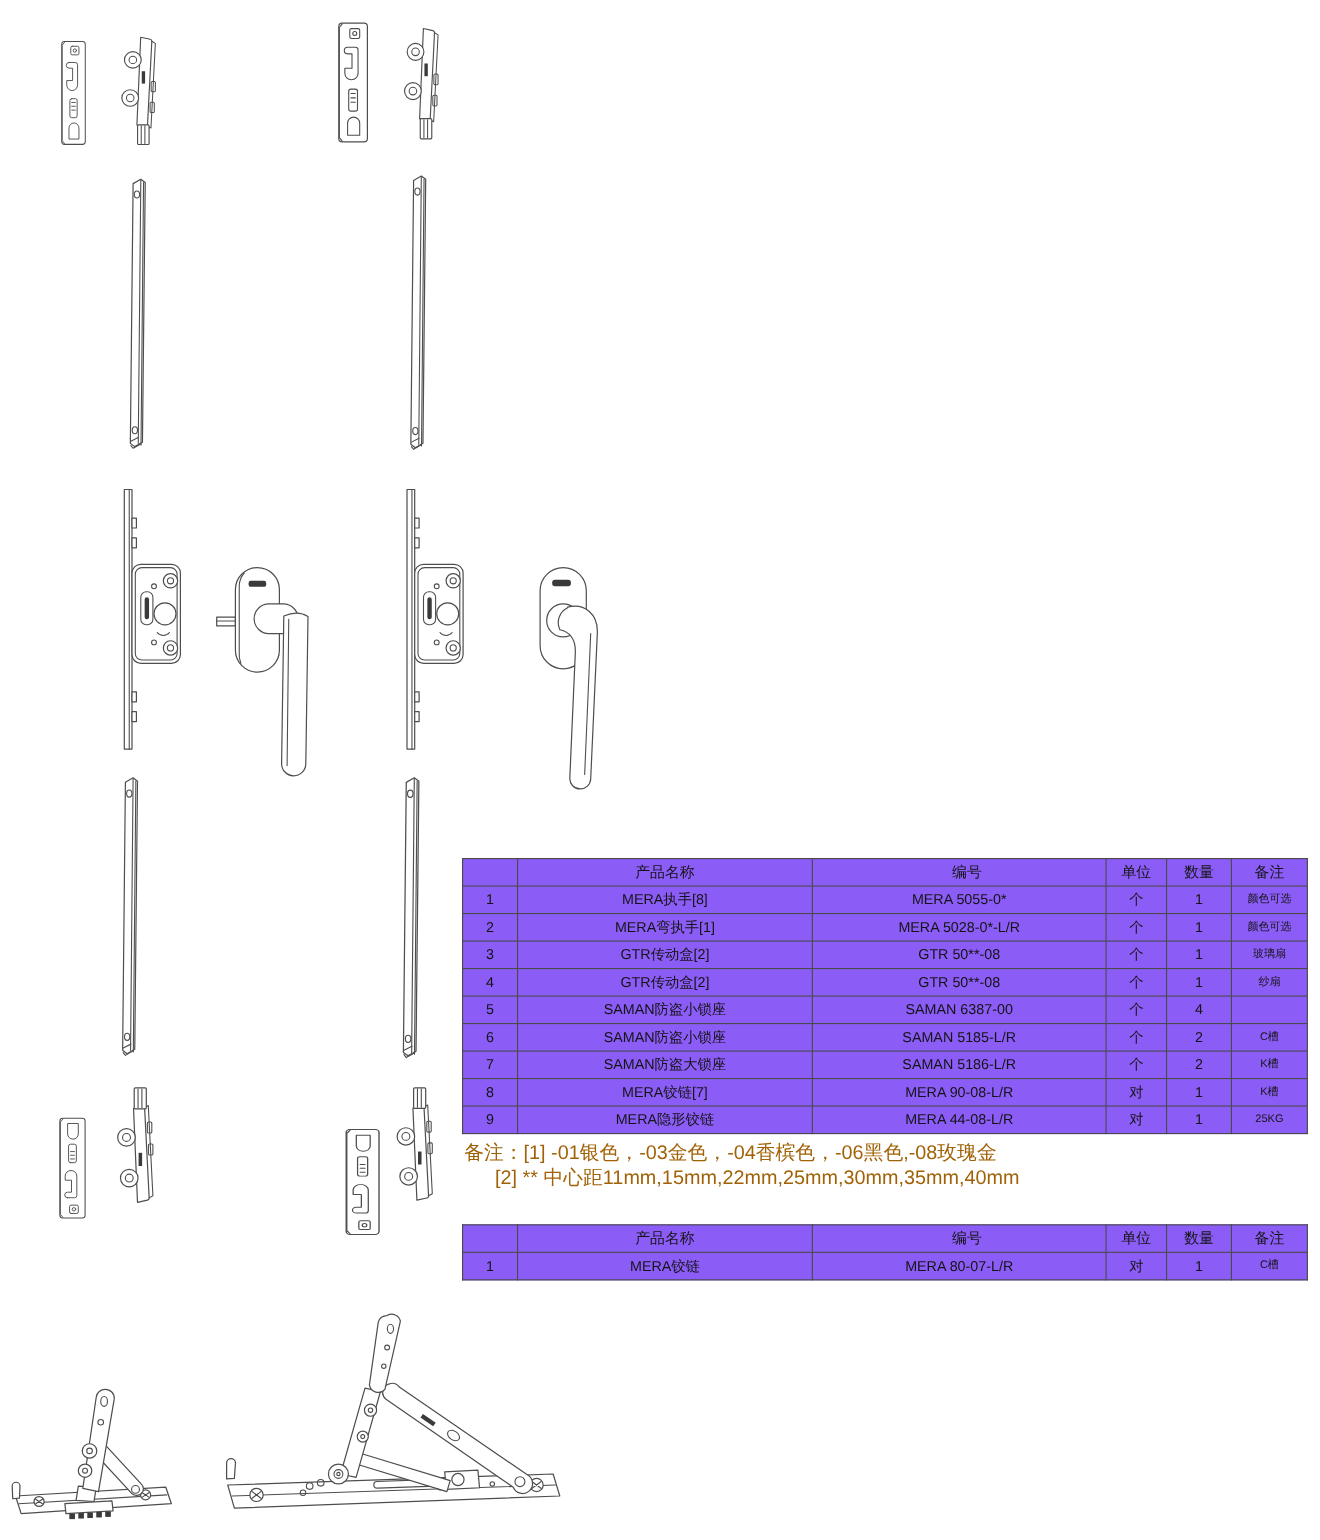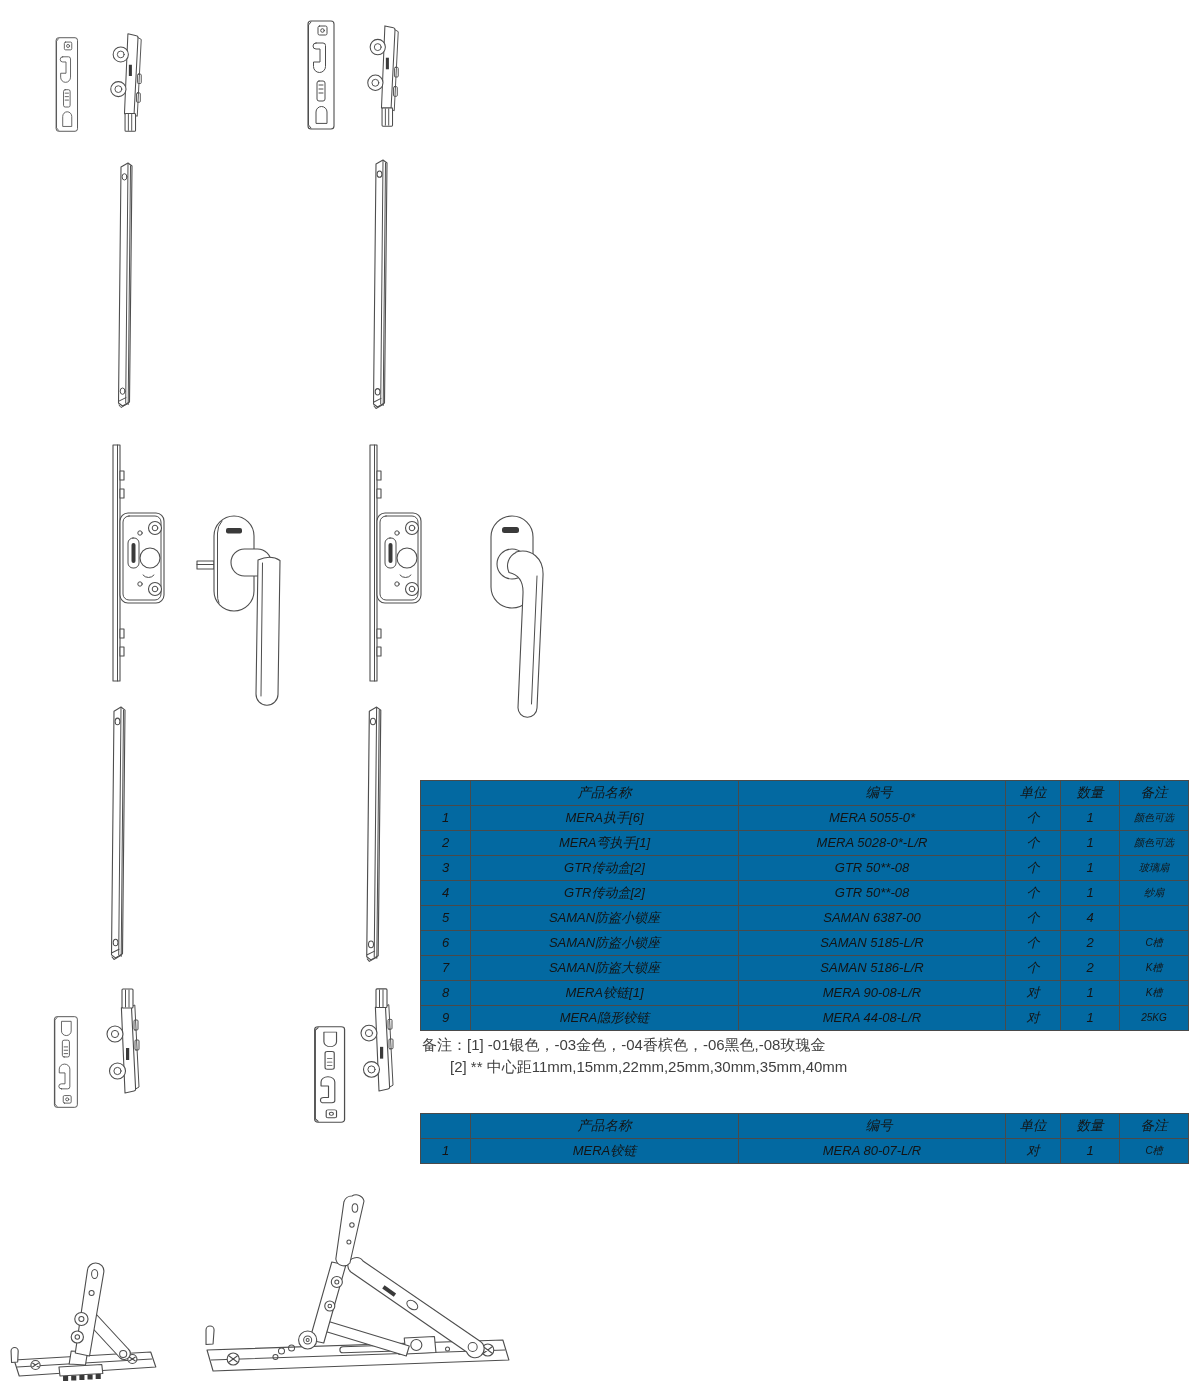--- a/index.html
+++ b/index.html
@@ -6,36 +6,36 @@
   html,body { background:#ffffff; font-family:"Liberation Sans", sans-serif; }
   .page { position:relative; width:1200px; height:1400px; background:#fff; overflow:hidden; }
 
   .draw { position:absolute; }
   .flip { transform:scaleY(-1); }
 
   .fw { fill:#ffffff; stroke:#4e4e4e; stroke-width:1.1; stroke-linejoin:round; }
   .ln { fill:none;    stroke:#4e4e4e; stroke-width:1;   stroke-linejoin:round; stroke-linecap:round; }
   .dk { fill:#3a3a3a; stroke:none; }
 
-  table.parts { position:absolute; border-collapse:collapse; table-layout:fixed; background:#0369a1; width:768px;font-style:italic; }
+  table.parts { position:absolute; border-collapse:collapse; table-layout:fixed; background:#8b5cf6; width:768px; }
   table.parts th, table.parts td {
     border:1px solid #4a4a4a; text-align:center; vertical-align:middle;
     height:24px; line-height:24px; padding:0 2px; font-weight:normal;
     color:#141414; font-size:13px; white-space:nowrap; overflow:hidden;
   }
   table.parts th { font-size:13.5px; }
   table.parts th:nth-child(1){ width:50px; }
   table.parts th:nth-child(2){ width:268px; }
   table.parts th:nth-child(3){ width:267px;padding-left:16px; }
   table.parts th:nth-child(4){ width:55px; }
   table.parts th:nth-child(5){ width:59px;margin-left:20px; }
   table.parts th:nth-child(6){ width:69px; }
   table.parts td:nth-child(6){ font-size:10px; }
 
-  .note { position:absolute; font-size:15px; color:#404040; white-space:nowrap; }
+  .note { position:absolute; font-size:18px; color:#a16207; white-space:nowrap; }
 </style>
 </head>
 <body>
 
 <div class="page">
 
   <svg width="0" height="0" style="position:absolute">
     <defs>
       <g id="keeper-plate">
         <path class="fw" d="M8 2 h20 a3 3 0 0 1 3 3 v102 a3 3 0 0 1 -3 3 h-20 a3 3 0 0 1 -3 -3 v-102 a3 3 0 0 1 3 -3 Z"></path>
@@ -228,21 +228,21 @@
           <th>产品名称</th>
           <th>编号</th>
           <th>单位</th>
           <th>数量</th>
           <th>备注</th>
         </tr>
       </thead>
       <tbody>
         <tr>
           <td>1</td>
-          <td>MERA执手[6]</td>
+          <td>MERA执手[8]</td>
           <td>MERA 5055-0*</td>
           <td>个</td>
           <td>1</td>
           <td>颜色可选</td>
         </tr>
         <tr>
           <td>2</td>
           <td>MERA弯执手[1]</td>
           <td>MERA 5028-0*-L/R</td>
           <td>个</td>
@@ -284,21 +284,21 @@
         <tr>
           <td>7</td>
           <td>SAMAN防盗大锁座</td>
           <td>SAMAN 5186-L/R</td>
           <td>个</td>
           <td>2</td>
           <td>K槽</td>
         </tr>
         <tr>
           <td>8</td>
-          <td>MERA铰链[1]</td>
+          <td>MERA铰链[7]</td>
           <td>MERA 90-08-L/R</td>
           <td>对</td>
           <td>1</td>
           <td>K槽</td>
         </tr>
         <tr>
           <td>9</td>
           <td>MERA隐形铰链</td>
           <td>MERA 44-08-L/R</td>
           <td>对</td>

